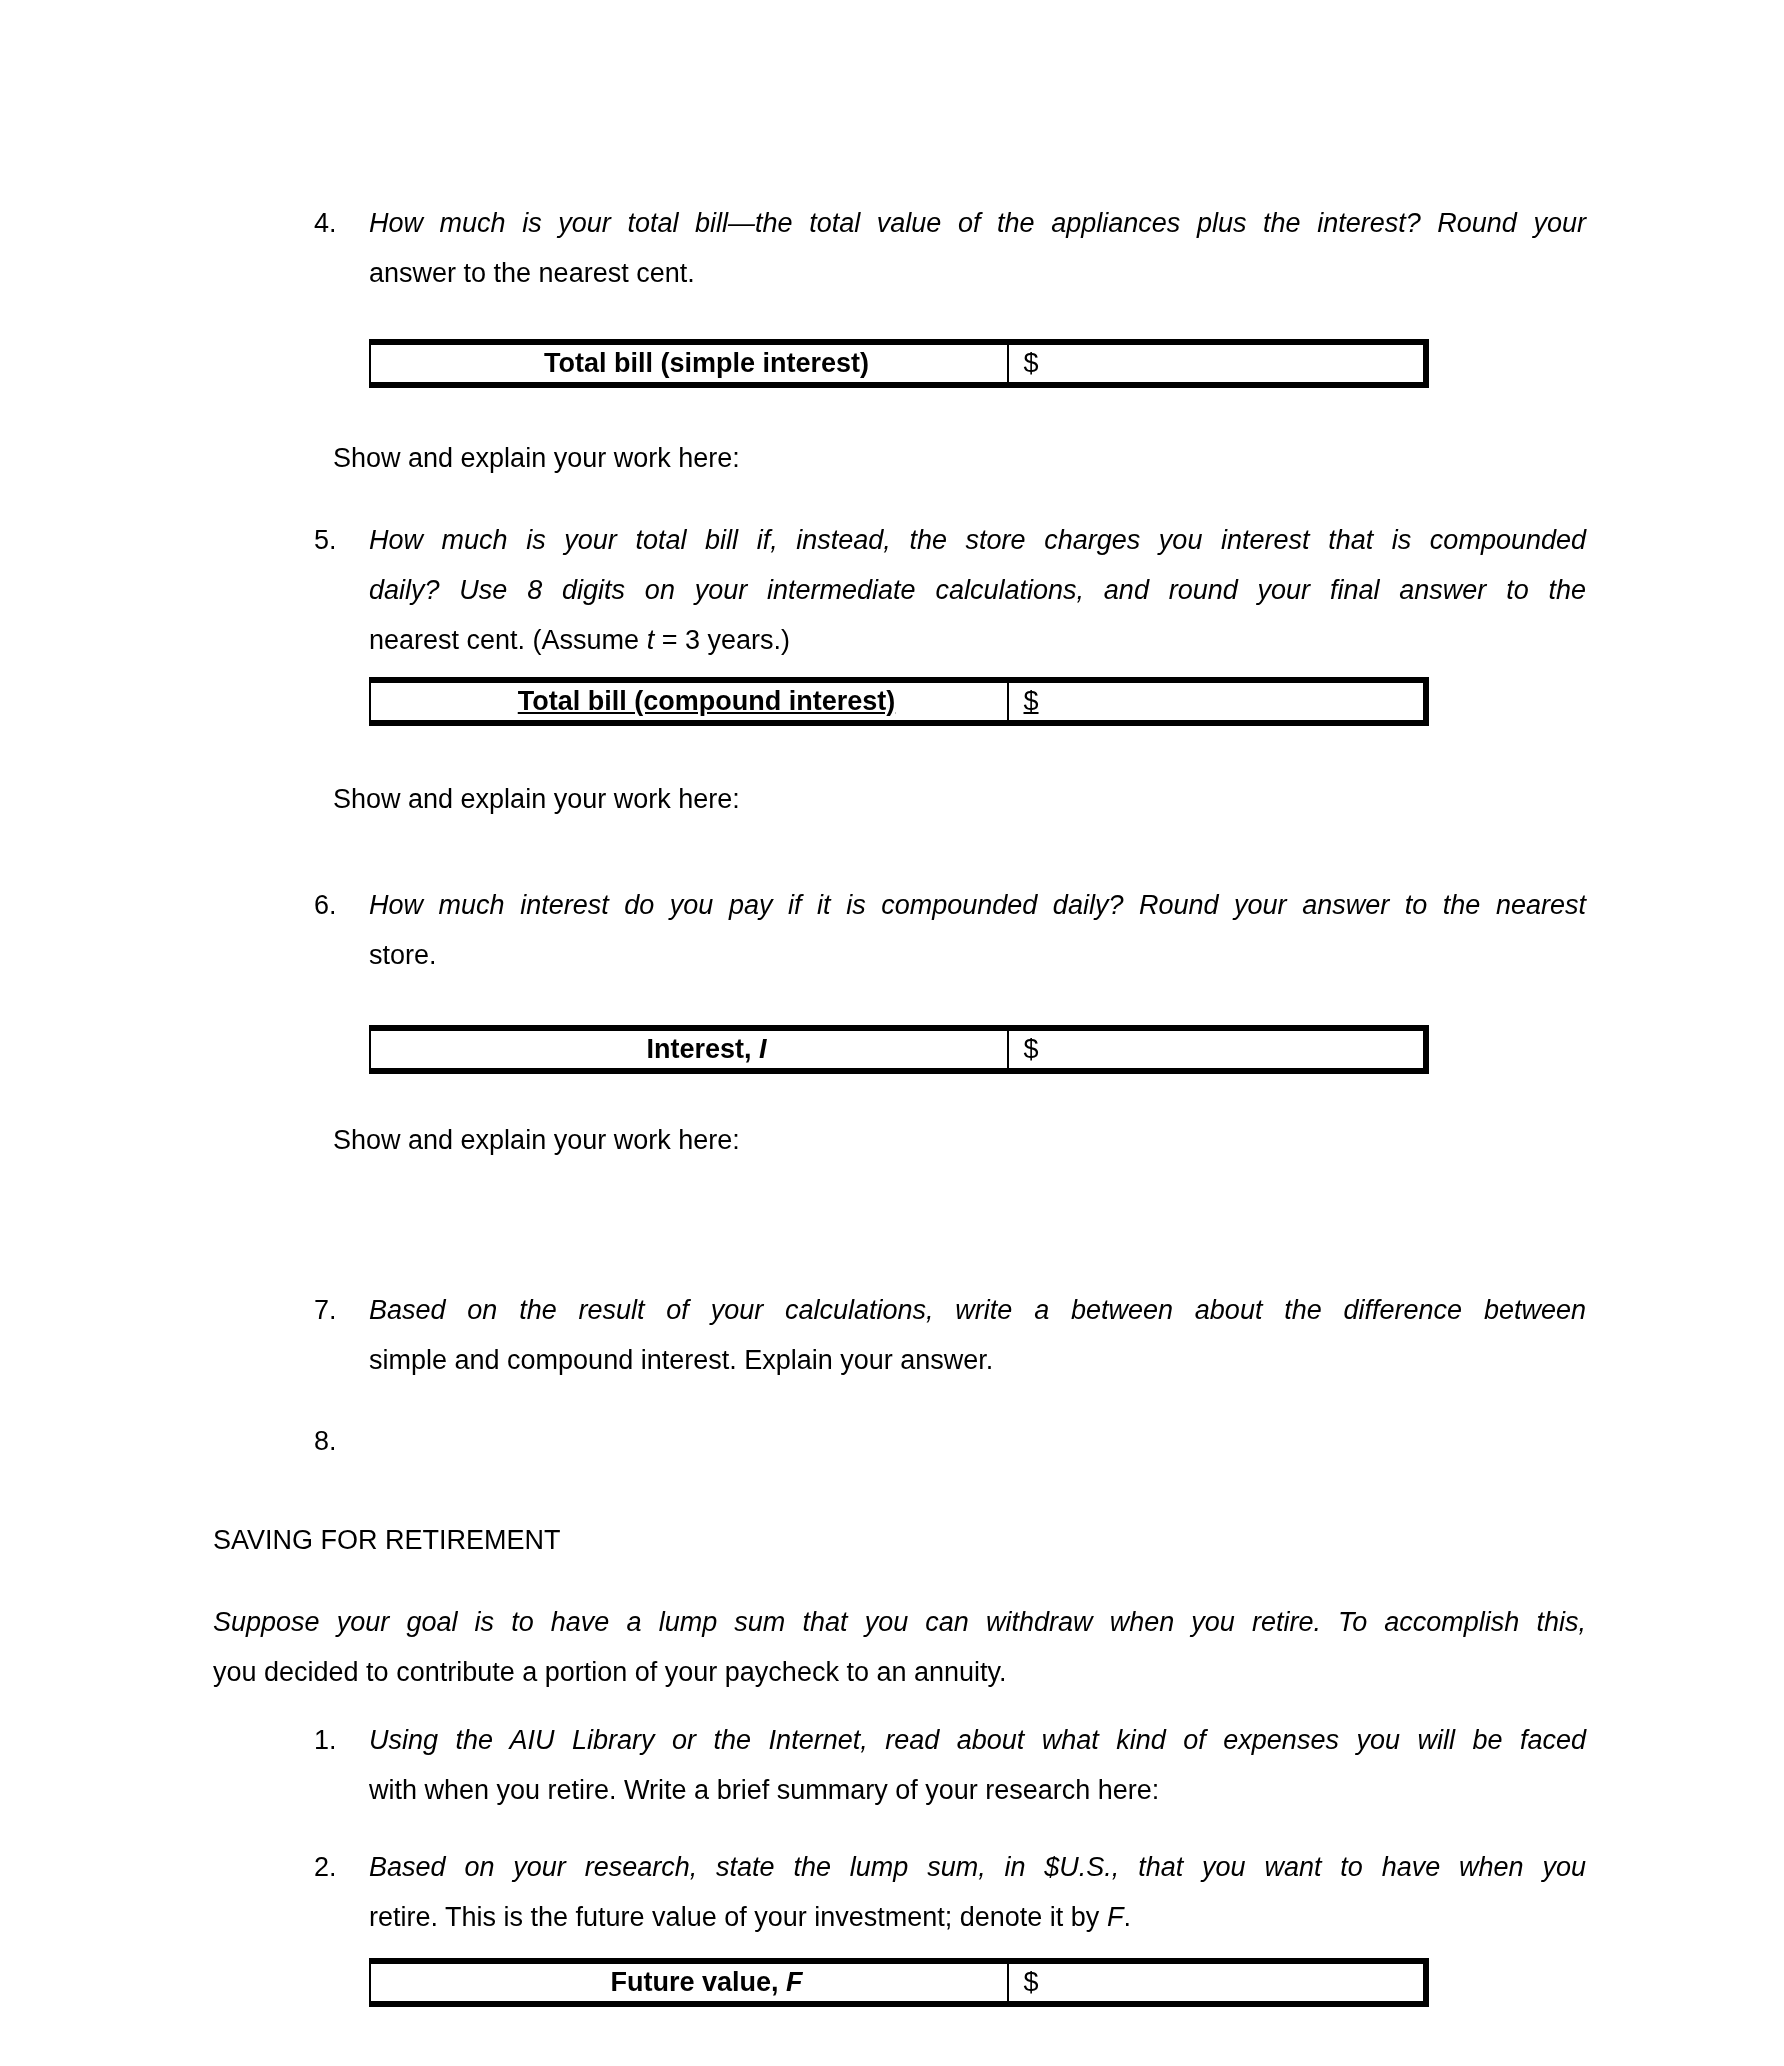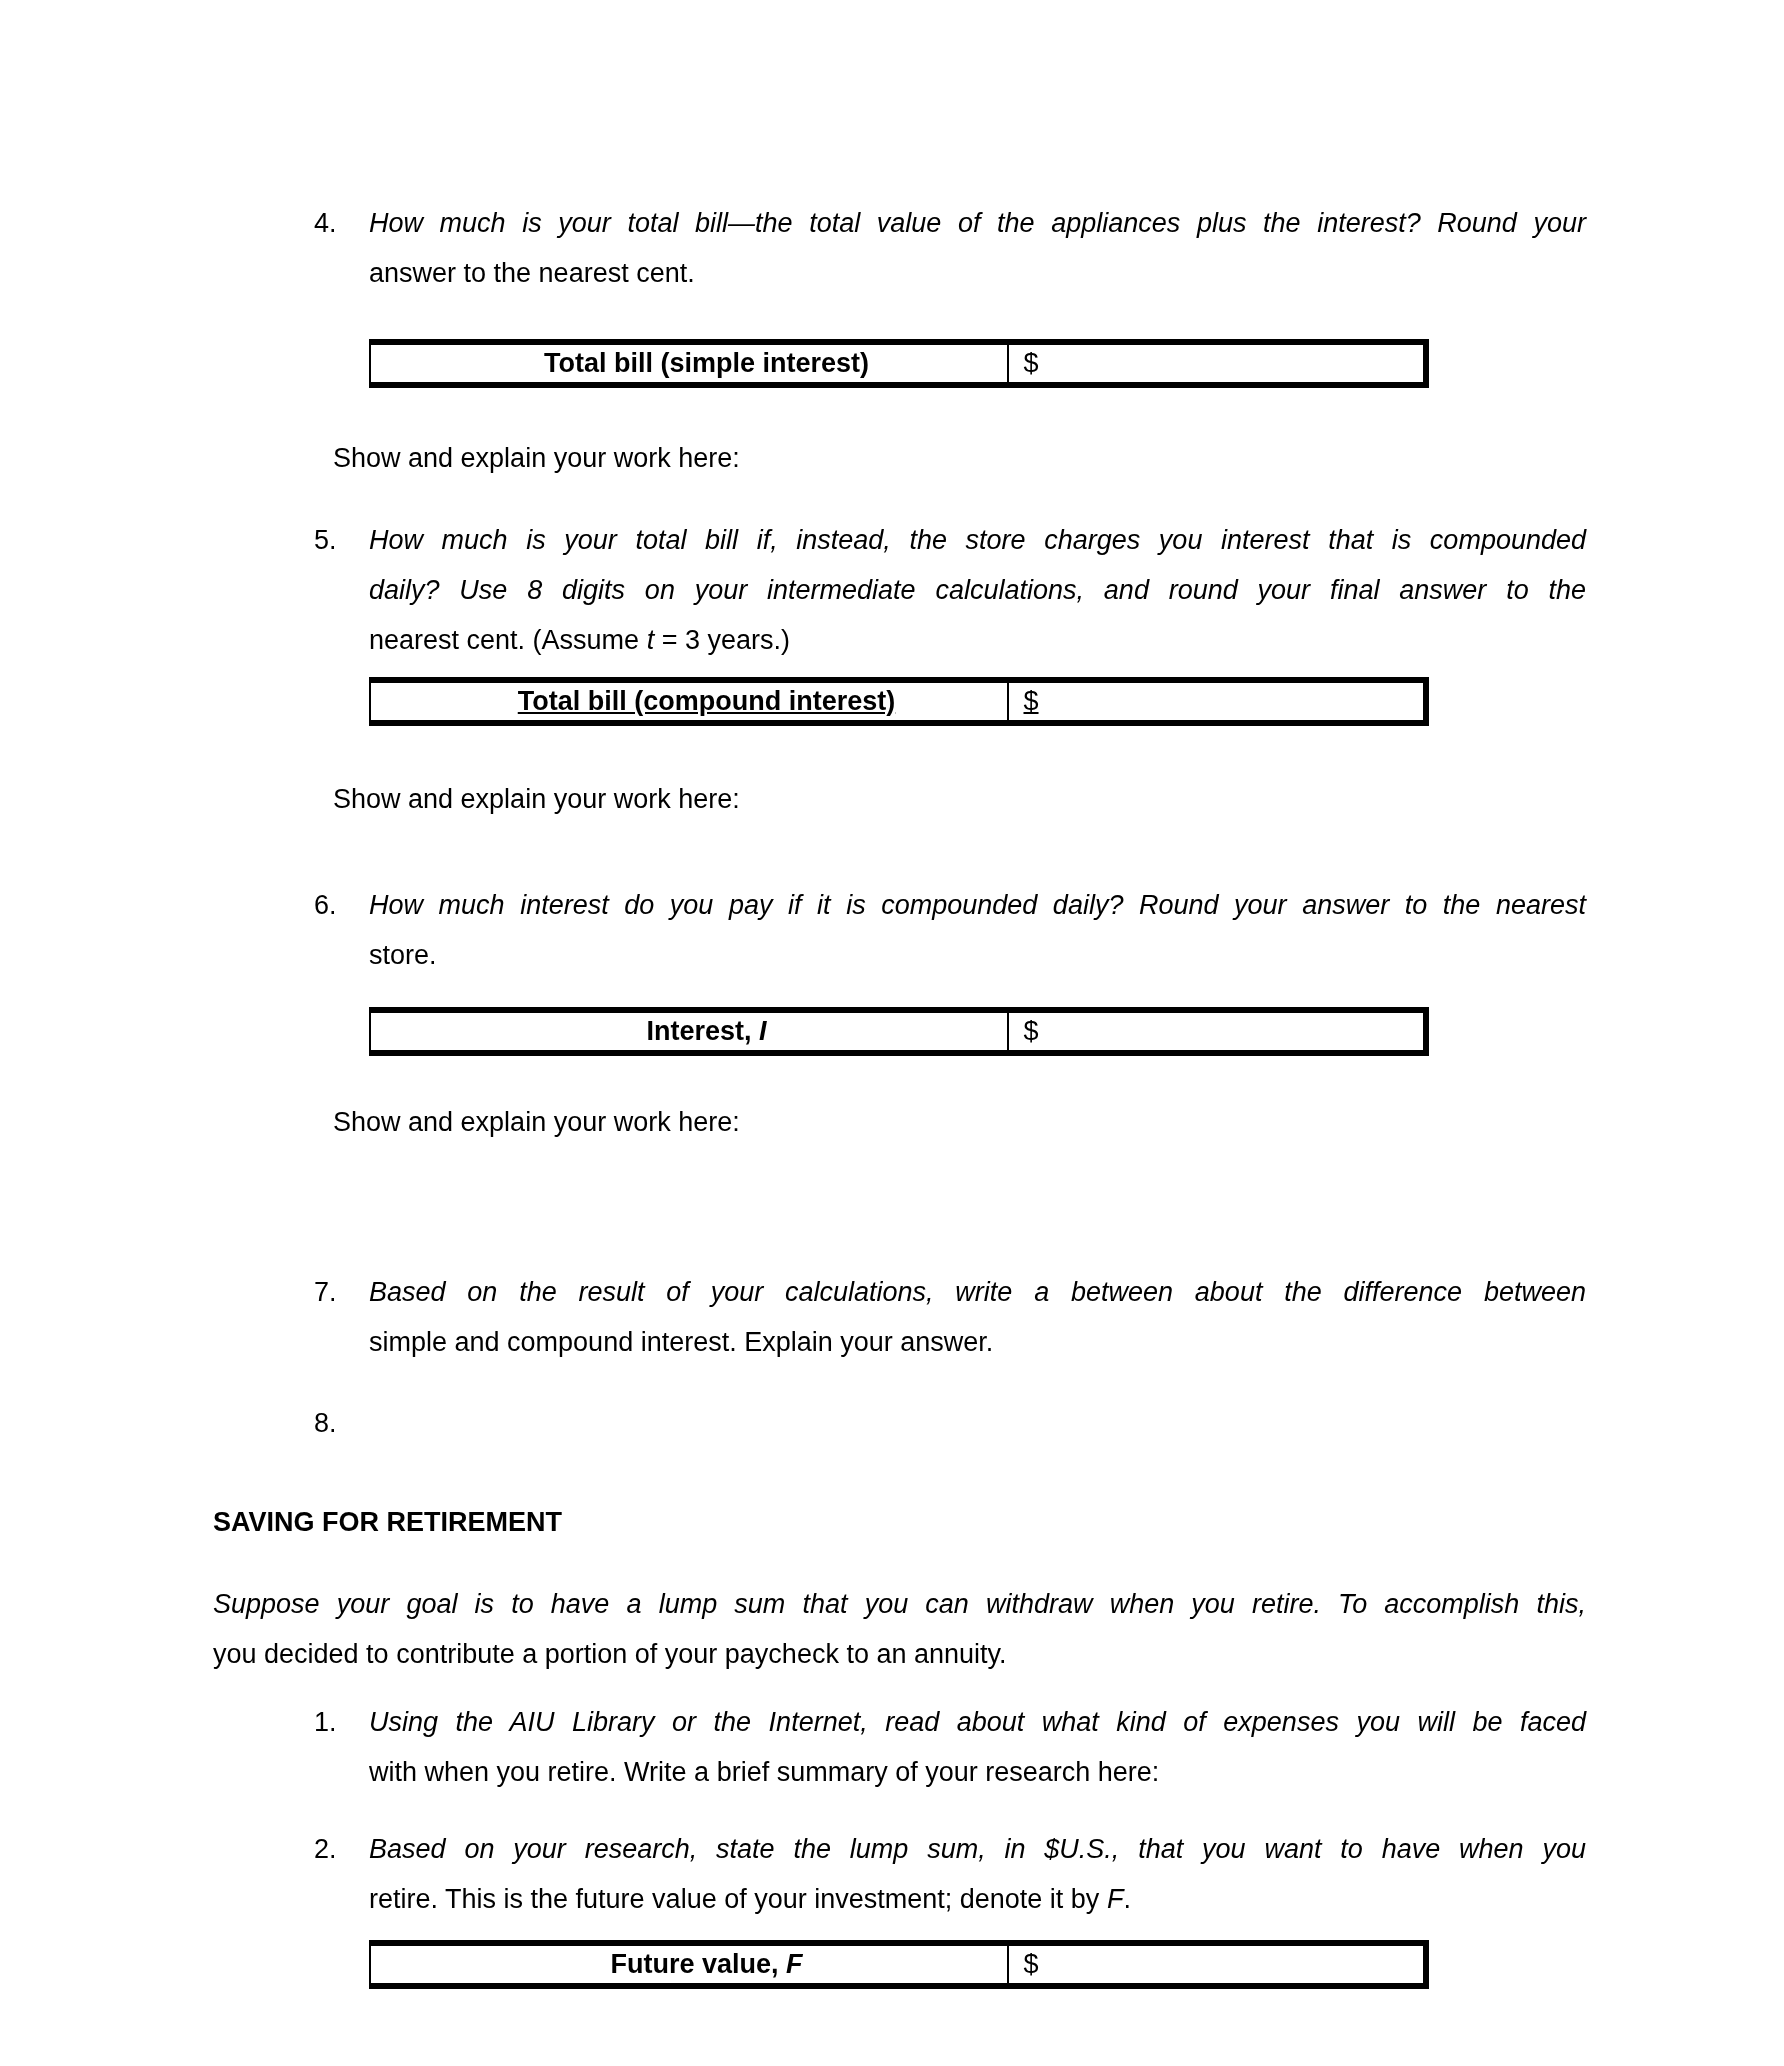--- a/index.html
+++ b/index.html
@@ -27,21 +27,21 @@
     top: 0;
     line-height: 50px;
   }
   .it { font-style: italic; }
   .showwork {
     font-weight: normal;
     margin-left: 120px;
     line-height: 50px;
   }
   .heading {
-    font-weight: bold;
+    font-weight: normal;
     line-height: 50px;
   }
   .anstable {
     border-collapse: collapse;
     margin-left: 156px;
     width: 1060px;
     table-layout: fixed;
   }
   .anstable td {
     border-top: 6.2px solid #000;
@@ -61,21 +61,21 @@
     border-right: 6.2px solid #000;
     text-align: left;
     padding-left: 14.5px;
   }
   .t-simple   { margin-top: 41px; }
   .sw1        { margin-top: 45px; }
   .q5         { margin-top: 32px; }
   .t-compound { margin-top: 11.6px; text-decoration: underline; }
   .sw2        { margin-top: 48px; }
   .q6         { margin-top: 56px; }
-  .t-interest { margin-top: 27px; }
+  .t-interest { margin-top: 45px; }
   .sw3        { margin-top: 41px; }
   .q7         { margin-top: 120px; }
   .q8         { margin-top: 31px; }
   .heading    { margin-top: 130px; }
   .intro      { margin-top: 32px; }
   .rq1        { margin-top: 18.6px; }
   .rq2        { margin-top: 27px; }
   .t-future   { margin-top: 15.7px; }
 </style>
 </head>

